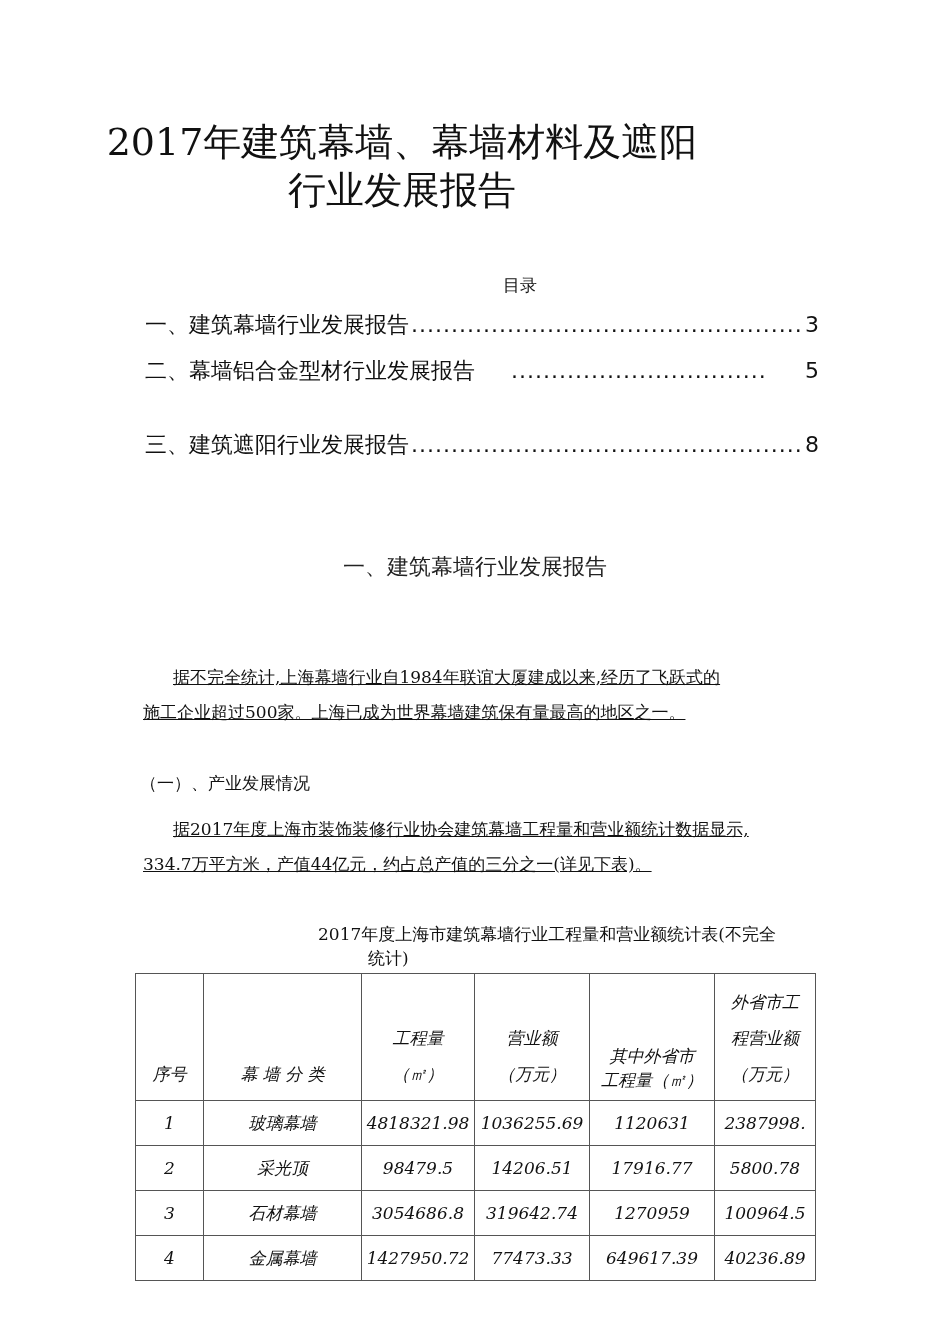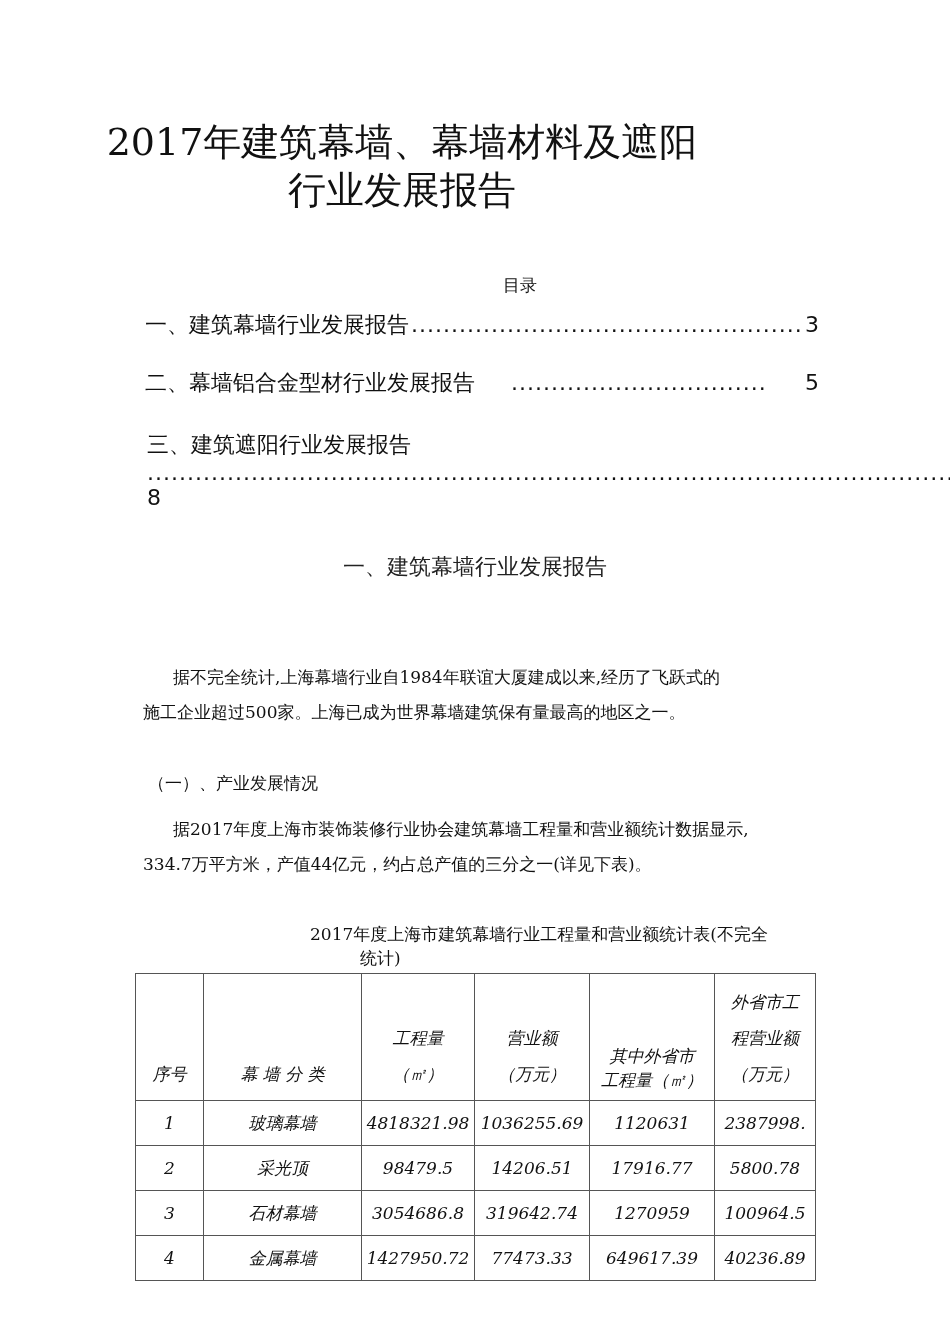--- a/index.html
+++ b/index.html
@@ -14,27 +14,27 @@
   .toc-head { left: 0; width: 1040px; text-align: center; top: 274px; font-size: 17px; }
   .toc { left: 145px; width: 674px; }
   .toc-row { position: absolute; left: 0; width: 674px; display: flex; align-items: baseline; font-size: 22px; white-space: nowrap; }
   .toc-row .lbl { flex: 0 0 auto; }
   .toc-row .dots { flex: 1 1 auto; overflow: hidden; letter-spacing: 1px; margin: 0 2px; }
   .toc-row .dots::before { content: "......................................................................................................................................................"; }
   .toc-row .pg { flex: 0 0 auto; }
 
   .h1 { left: 0; width: 950px; text-align: center; top: 552px; font-size: 22px; color: #222; }
 
-  .para { left: 143px; width: 690px; font-size: 17px; line-height: 35px; }
+  .para { left: 143px; width: 690px; font-size: 17px; line-height: 35px; text-decoration: underline; }
   .para p { margin: 0; white-space: nowrap; }
   .indent { padding-left: 30px; }
 
-  .sub { left: 148px; top: 772px; font-size: 17px; }
+  .sub { left: 140px; top: 772px; font-size: 17px; }
 
-  .caption { left: 310px; top: 922px; font-size: 17px; line-height: 24px; }
+  .caption { left: 318px; top: 922px; font-size: 17px; line-height: 24px; }
   .caption .l2 { padding-left: 50px; }
 
   table.stats { position: absolute; left: 135px; top: 973px; border-collapse: collapse; font-size: 17px; }
   table.stats td, table.stats th { border: 1px solid #555; text-align: center; font-weight: normal; padding: 0; font-style: italic; }
   table.stats th { vertical-align: bottom; padding-bottom: 8px; line-height: 36px; }
   table.stats td { height: 44px; }
 </style>
 </head>
 <body class="serif">
 
@@ -43,26 +43,26 @@
   <div>行业发展报告</div>
 </div>
 
 <div class="abs toc-head">目录</div>
 <div class="abs toc">
   <div class="toc-row sans" style="top:310px;">
     <span class="lbl">一、建筑幕墙行业发展报告</span>
     <span class="dots"></span>
     <span class="pg">3</span>
   </div>
-  <div class="toc-row sans" style="top:368px;gap:34px;">
+  <div class="toc-row sans" style="top:356px;gap:34px;">
     <span class="lbl">二、幕墙铝合金型材行业发展报告</span>
     <span class="dots"></span>
     <span class="pg">5</span>
   </div>
-  <div class="toc-row sans" style="top:430px;flex-direction:column;">
+  <div class="toc-row sans" style="top:430px;">
     <span class="lbl">三、建筑遮阳行业发展报告</span>
     <span class="dots"></span>
     <span class="pg">8</span>
   </div>
 </div>
 
 <div class="abs h1 sans">一、建筑幕墙行业发展报告</div>
 
 <div class="abs para" style="top:660px;">
   <p class="indent">据不完全统计,上海幕墙行业自1984年联谊大厦建成以来,经历了飞跃式的</p>

